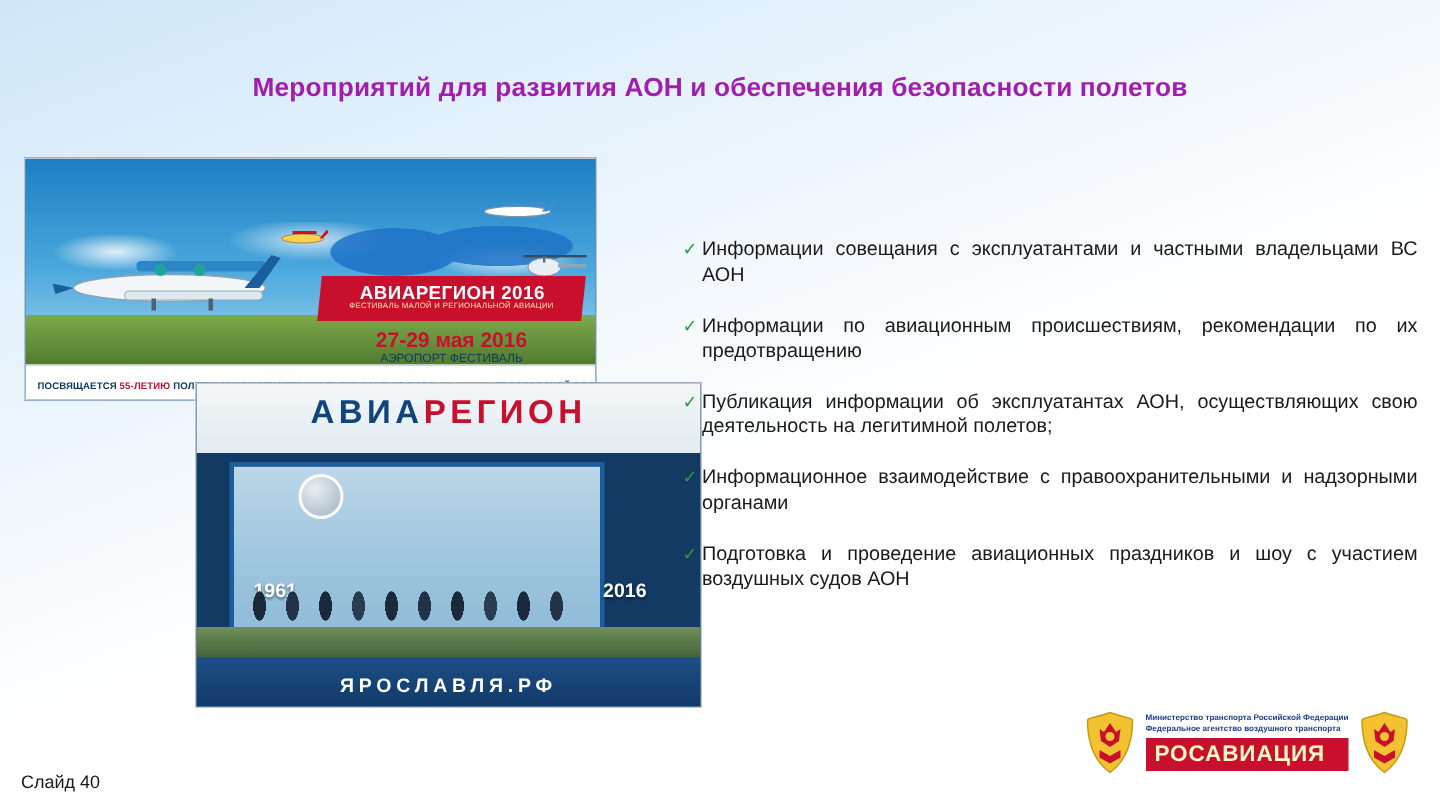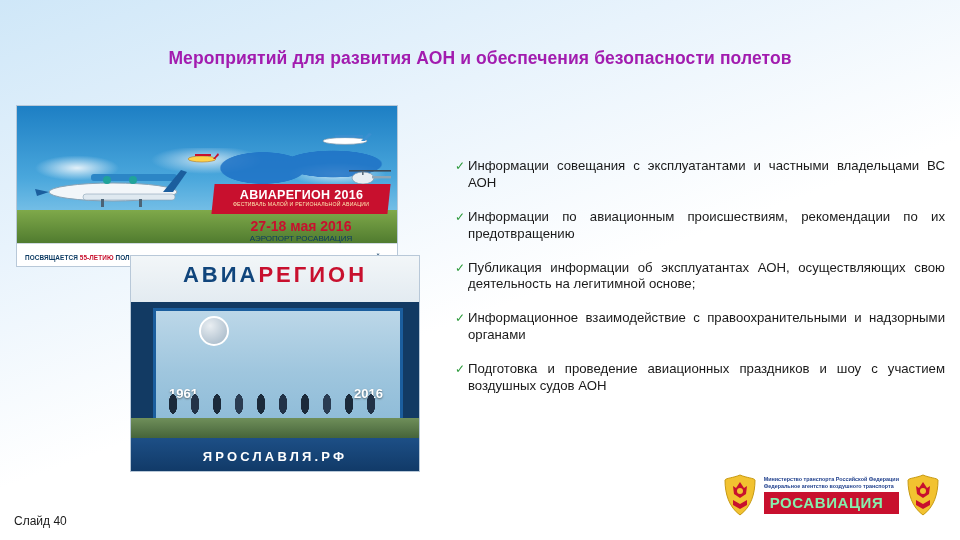--- a/index.html
+++ b/index.html
@@ -138,20 +138,21 @@
   
   .photo {
     position: absolute;
     left: 130px;
     top: 255px;
     width: 288px;
     height: 215px;
     border: 1px solid #b8c8d8;
     background: #123a63;
     overflow: hidden;
+    padding-left: 48px;
   }
   .photo .stage-top {
     position: absolute;
     left: 0; top: 0; width: 100%; height: 46px;
     background: linear-gradient(180deg, #f2f6f8 0%, #e3ebf1 100%);
   }
   .photo .stage-title {
     position: absolute;
     left: 0; top: 6px; width: 100%;
     text-align: center;
@@ -277,21 +278,21 @@
   .logo-ministry {
     font-size: 5.4px;
     color: #1f3f8c;
     line-height: 1.25;
     font-weight: bold;
     white-space: nowrap;
   }
   .logo-word {
     margin-top: 2px;
     background: #c8102e;
-    color: #86efac;
+    color: #fef9c3;
     font-size: 15px;
     font-weight: bold;
     letter-spacing: .6px;
     padding: 2px 6px 3px 6px;
   }
 </style>
 </head>
 <body>
 
 <div class="slide">
@@ -331,22 +332,22 @@
 
     <svg style="position:absolute; left:168px; top:42px; width:34px; height:22px;" viewBox="0 0 34 22">
       <ellipse cx="17" cy="11" rx="14" ry="3" fill="#ffd24a" stroke="#a9772a" stroke-width=".6"></ellipse>
       <rect x="10" y="6" width="16" height="2" fill="#c8102e"></rect>
       <path d="M28 11 L33 5 L34 7 L30 11 Z" fill="#c8102e"></path>
     </svg>
 
     <div class="banner"></div>
     <div class="banner-text">АВИАРЕГИОН 2016</div>
     <div class="banner-sub">ФЕСТИВАЛЬ МАЛОЙ И РЕГИОНАЛЬНОЙ АВИАЦИИ</div>
-    <div class="dates">27-18 мая 2016</div>
-    <div class="airport">АЭРОПОРТ РОСАВИАЦИЯ</div>
+    <div class="dates">27-29 мая 2016</div>
+    <div class="airport">АЭРОПОРТ ФЕСТИВАЛЬ</div>
 
     <div class="footer-bar"></div>
     <div class="footer-text">
       <span>ПОСВЯЩАЕТСЯ</span>
       <span class="red">55-ЛЕТИЮ</span>
       <span>ПОЛЕТУ ЮРИЯ АЛЕКСЕЕВИЧА ГАГАРИНА В КОСМОС,</span>
       <span class="orange">80-ЛЕТИЮ</span>
       <span>ЯРОСЛАВСКОЙ ОБЛАСТИ</span>
     </div>
   </div>
@@ -370,21 +371,21 @@
     <div class="bullet">
       <span class="check">✓</span>
       <span>Информации совещания с эксплуатантами и частными владельцами ВС АОН</span>
     </div>
     <div class="bullet">
       <span class="check">✓</span>
       <span>Информации по авиационным происшествиям, рекомендации по их предотвращению</span>
     </div>
     <div class="bullet">
       <span class="check">✓</span>
-      <span>Публикация информации об эксплуатантах АОН, осуществляющих свою деятельность на легитимной основе;</span>
+      <span>Публикация информации об эксплуатантах АОН, осуществляющих свою деятельность на легитимной полетов;</span>
     </div>
     <div class="bullet">
       <span class="check">✓</span>
       <span>Информационное взаимодействие с правоохранительными и надзорными органами</span>
     </div>
     <div class="bullet">
       <span class="check">✓</span>
       <span>Подготовка и проведение авиационных праздников и шоу с участием воздушных судов АОН</span>
     </div>
   </div>

